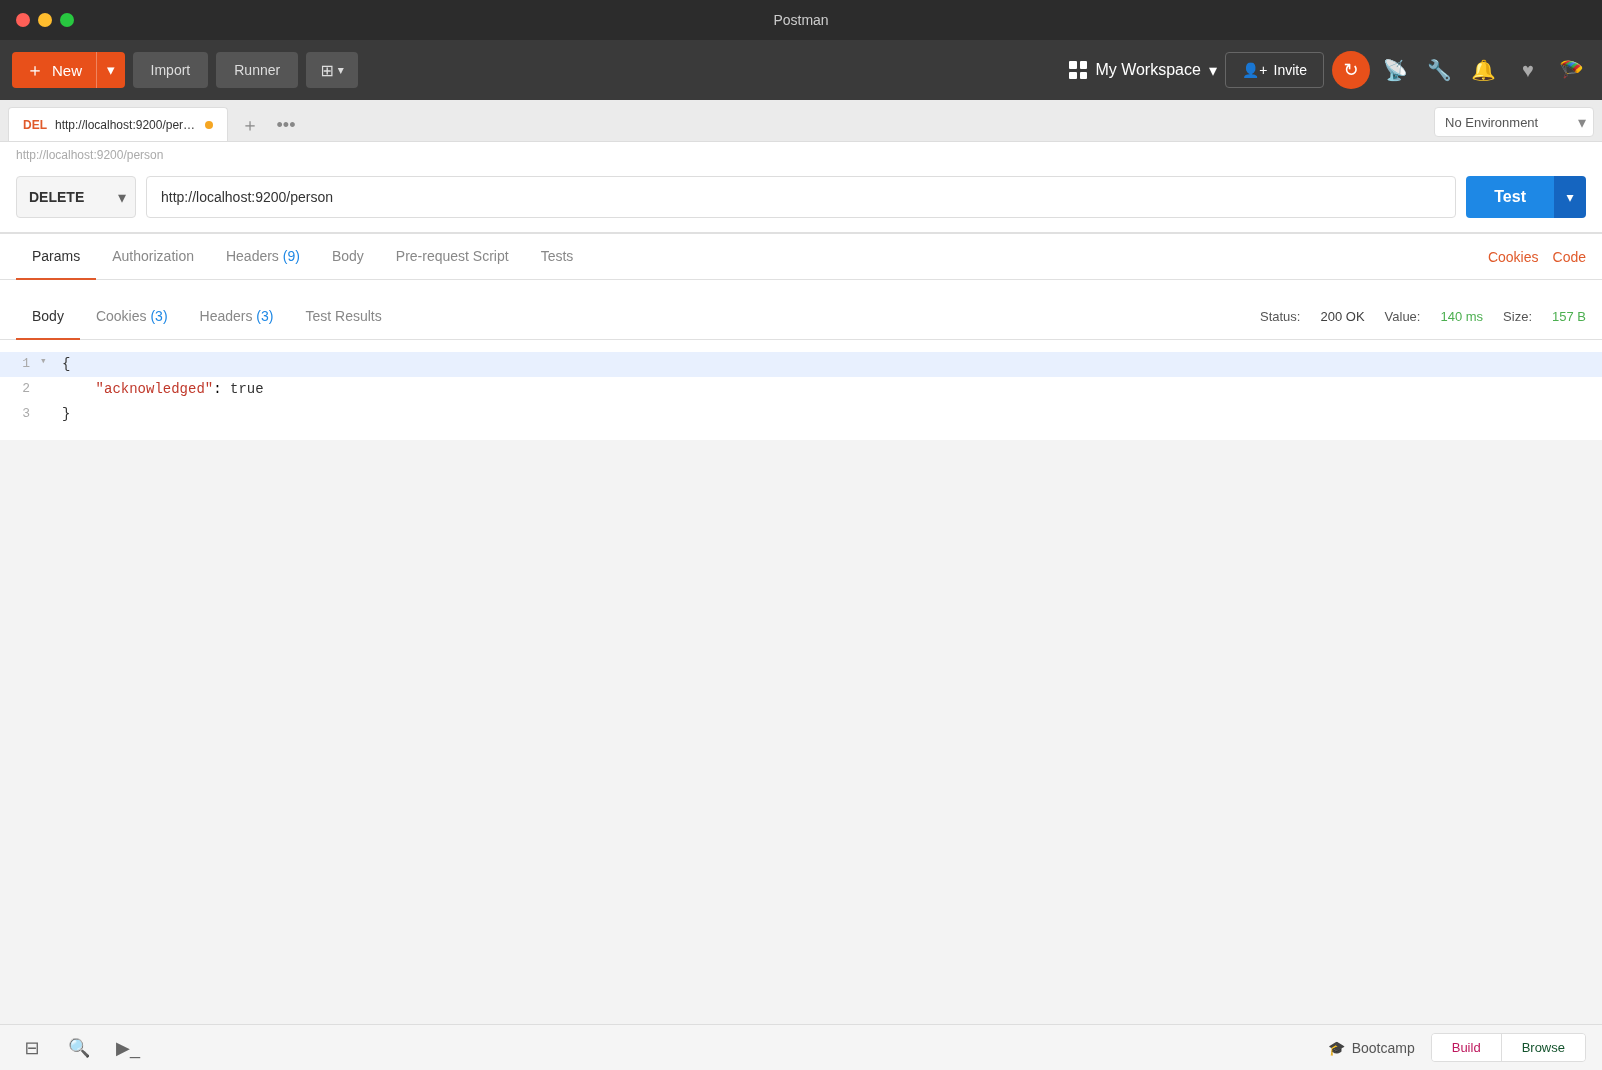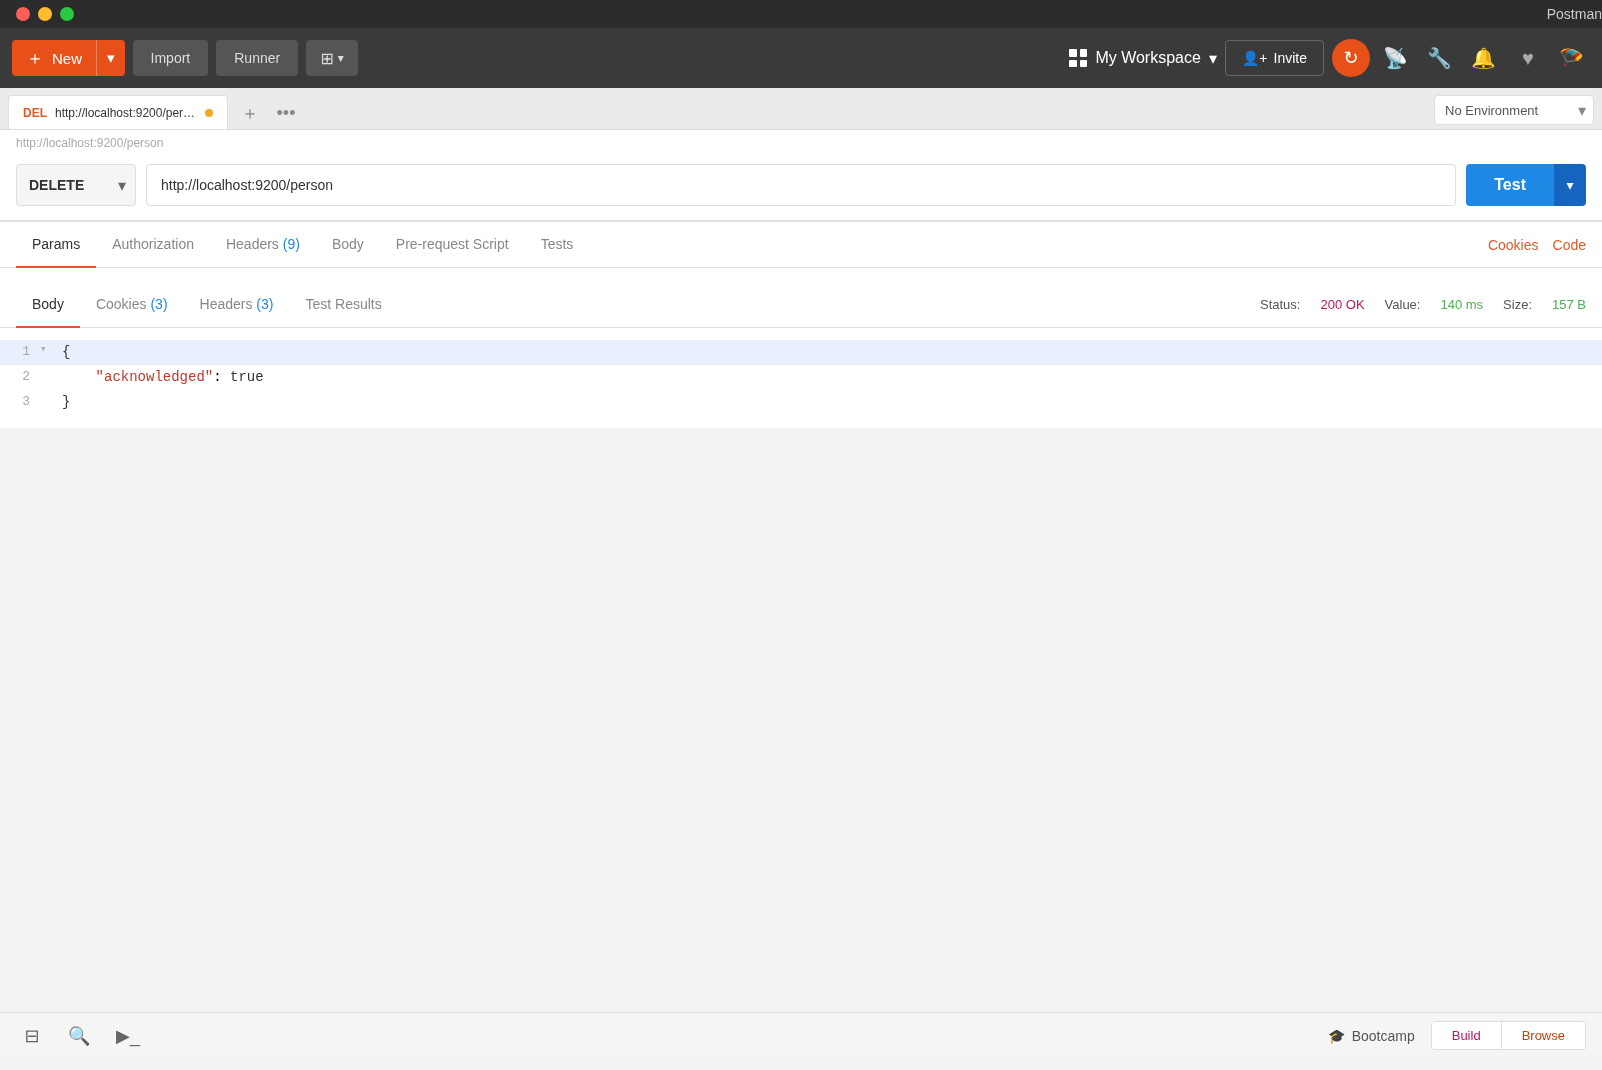--- a/index.html
+++ b/index.html
@@ -1,24 +1,24 @@
 <!DOCTYPE html>
 <html><head>
   <meta charset="utf-8">
   <style>
     * { margin: 0; padding: 0; box-sizing: border-box; }
     body { font-family: -apple-system, BlinkMacSystemFont, 'Segoe UI', sans-serif; background: #f3f3f3; width: 1602px; height: 1070px; overflow: hidden; }
 
     
     .titlebar {
       background: #2c2c2c;
-      height: 28px;
-      display: flex;
-      align-items: center;
-      justify-content: flex-end;
+      height: 40px;
+      display: flex;
+      align-items: center;
+      justify-content: center;
       position: relative;
     }
     .titlebar-title {
       color: #ccc;
       font-size: 14px;
     }
     .window-controls {
       position: absolute;
       left: 16px;
       display: flex;
@@ -415,21 +415,21 @@
       color: #1e88e5;
     }
     .res-status {
       margin-left: auto;
       display: flex;
       gap: 20px;
       align-items: center;
       font-size: 13px;
       color: #555;
     }
-    .status-val { color: #be185d; font-weight: 500; }
+    .status-val { color: #404040; font-weight: 500; }
     .time-val { color: #4caf50; font-weight: 500; }
     .size-val { color: #4caf50; font-weight: 500; }
 
     
     .code-toolbar {
       padding: 10px 16px;
       display: flex;
       align-items: center;
       gap: 8px;
       background: white;
@@ -560,21 +560,21 @@
       border: 1px solid #ddd;
       border-radius: 4px;
       overflow: hidden;
     }
     .bb-btn {
       background: white;
       border: none;
       padding: 6px 20px;
       font-size: 13px;
       cursor: pointer;
-      color: #c2410c;
+      color: #14532d;
     }
     .bb-btn.active {
       color: #be185d;
     }
     .bb-divider {
       width: 1px;
       background: #ddd;
     }
 
     

